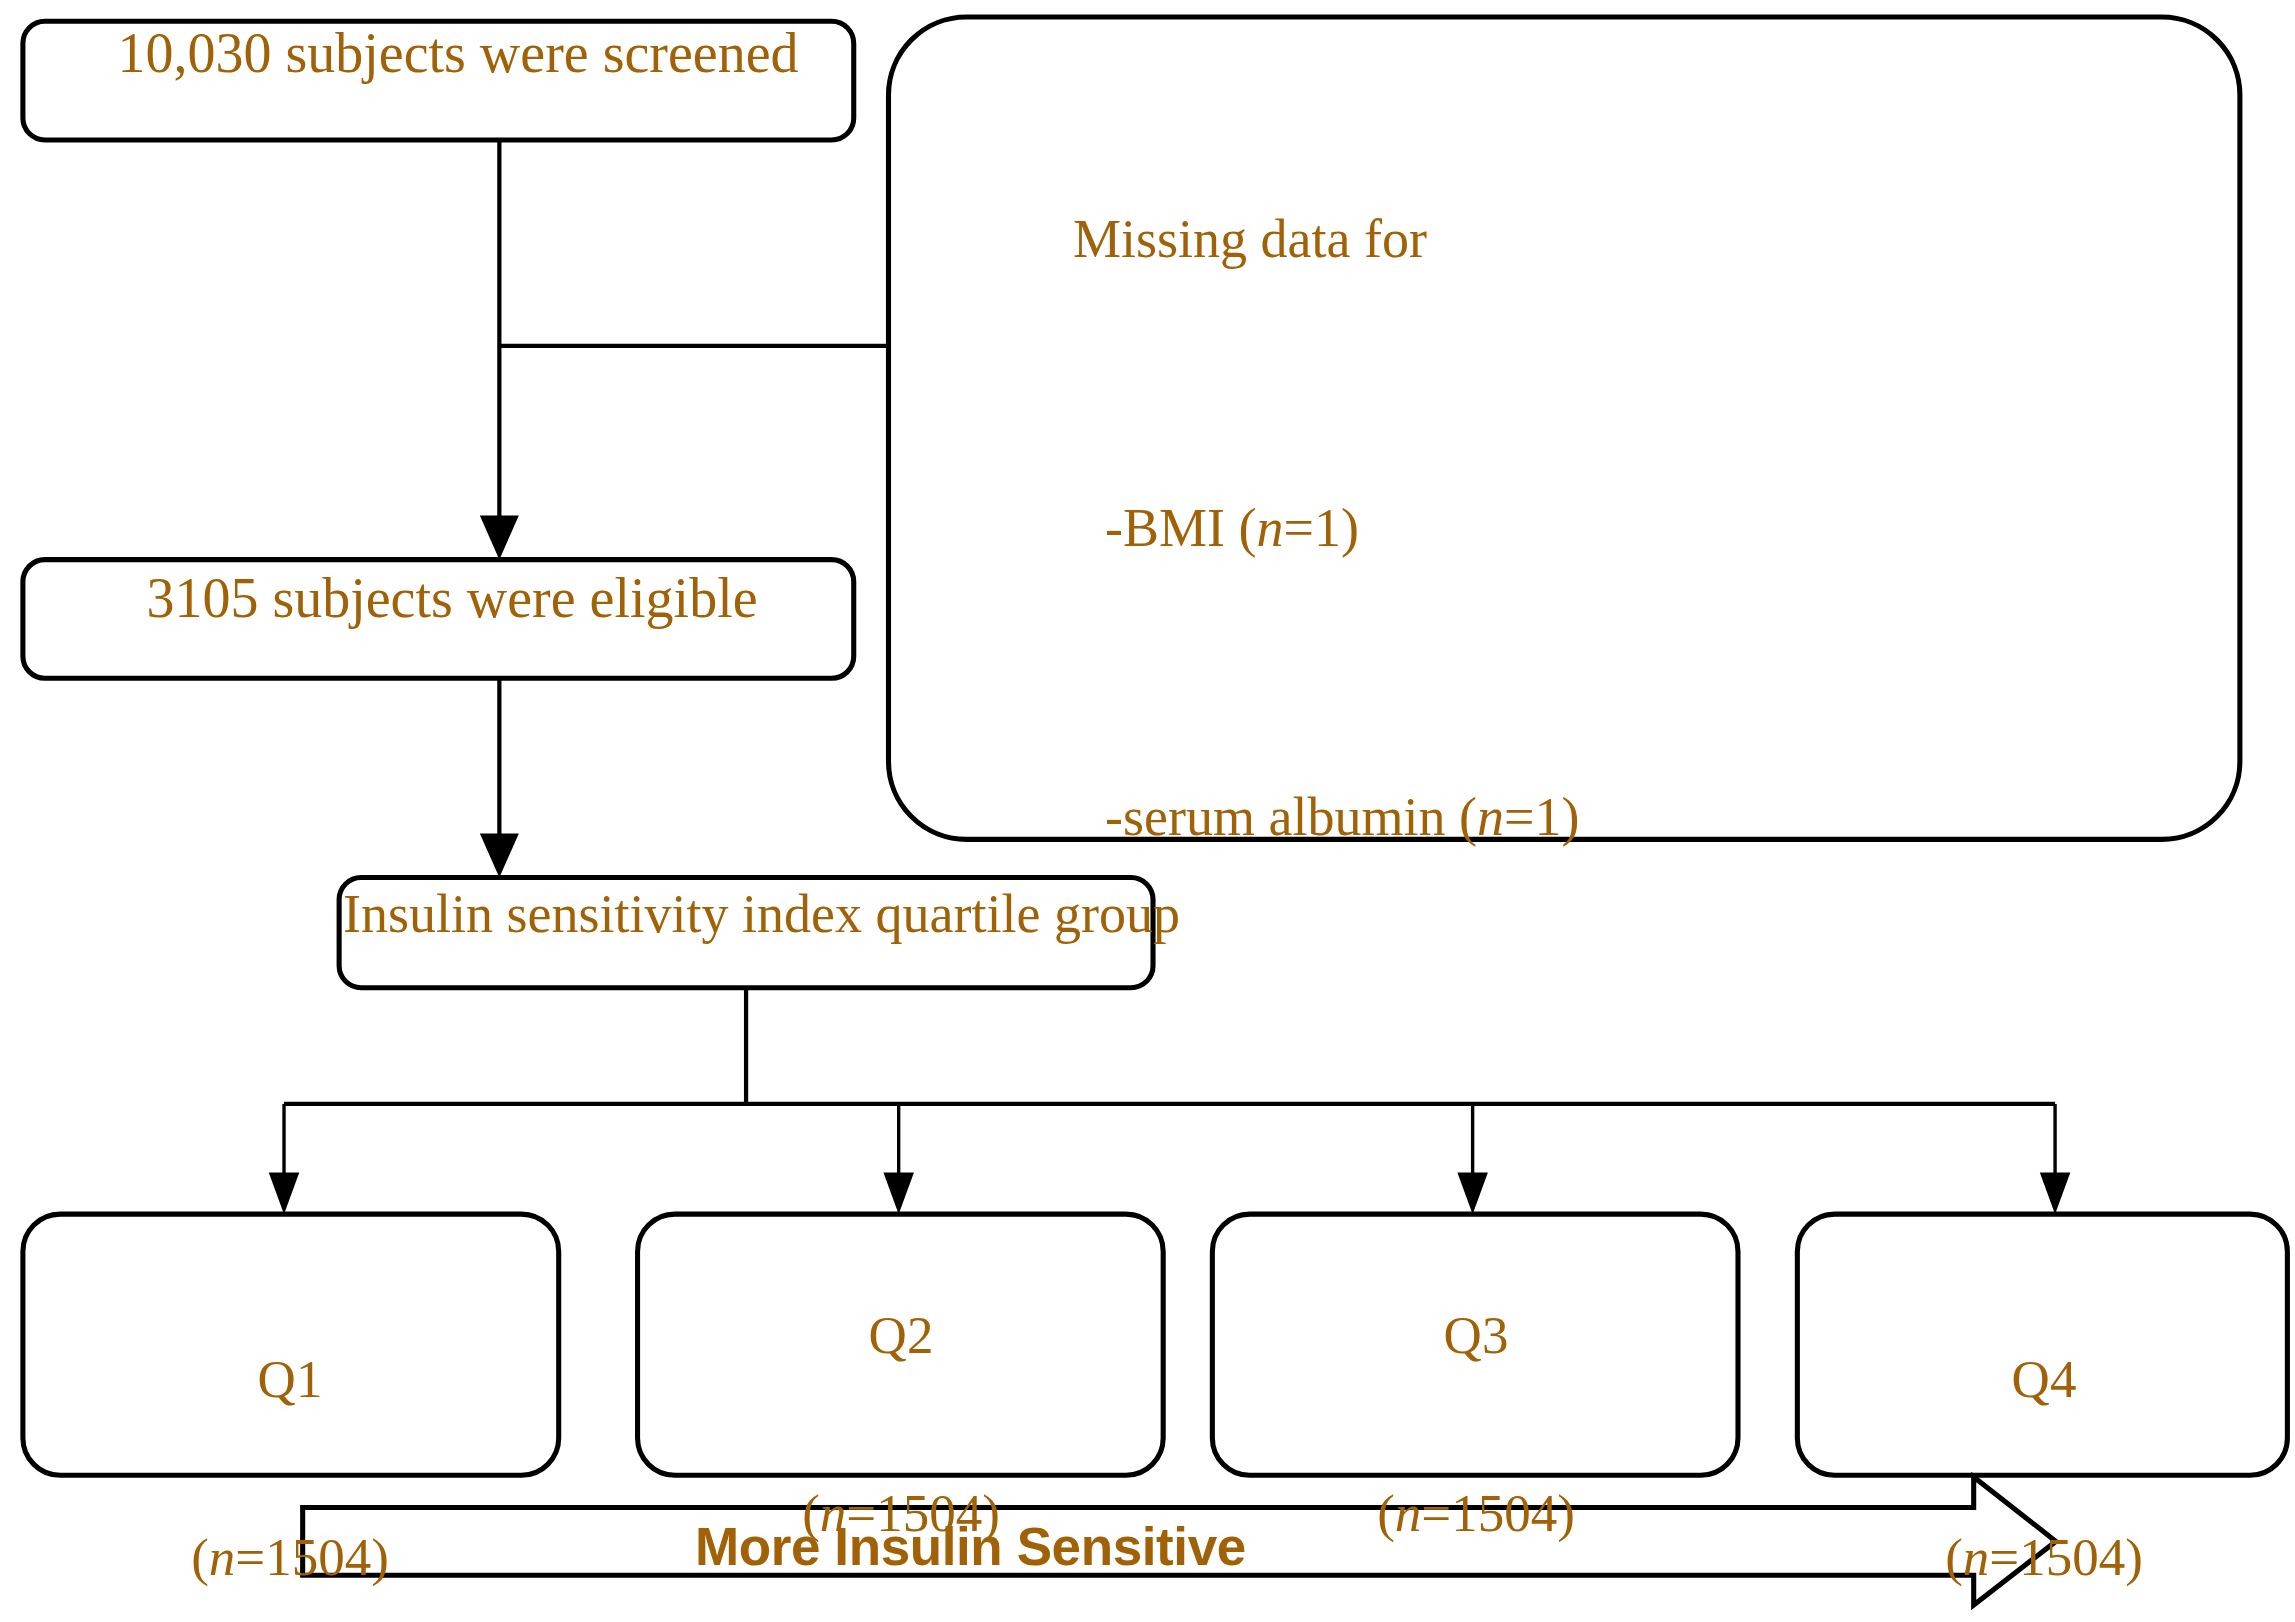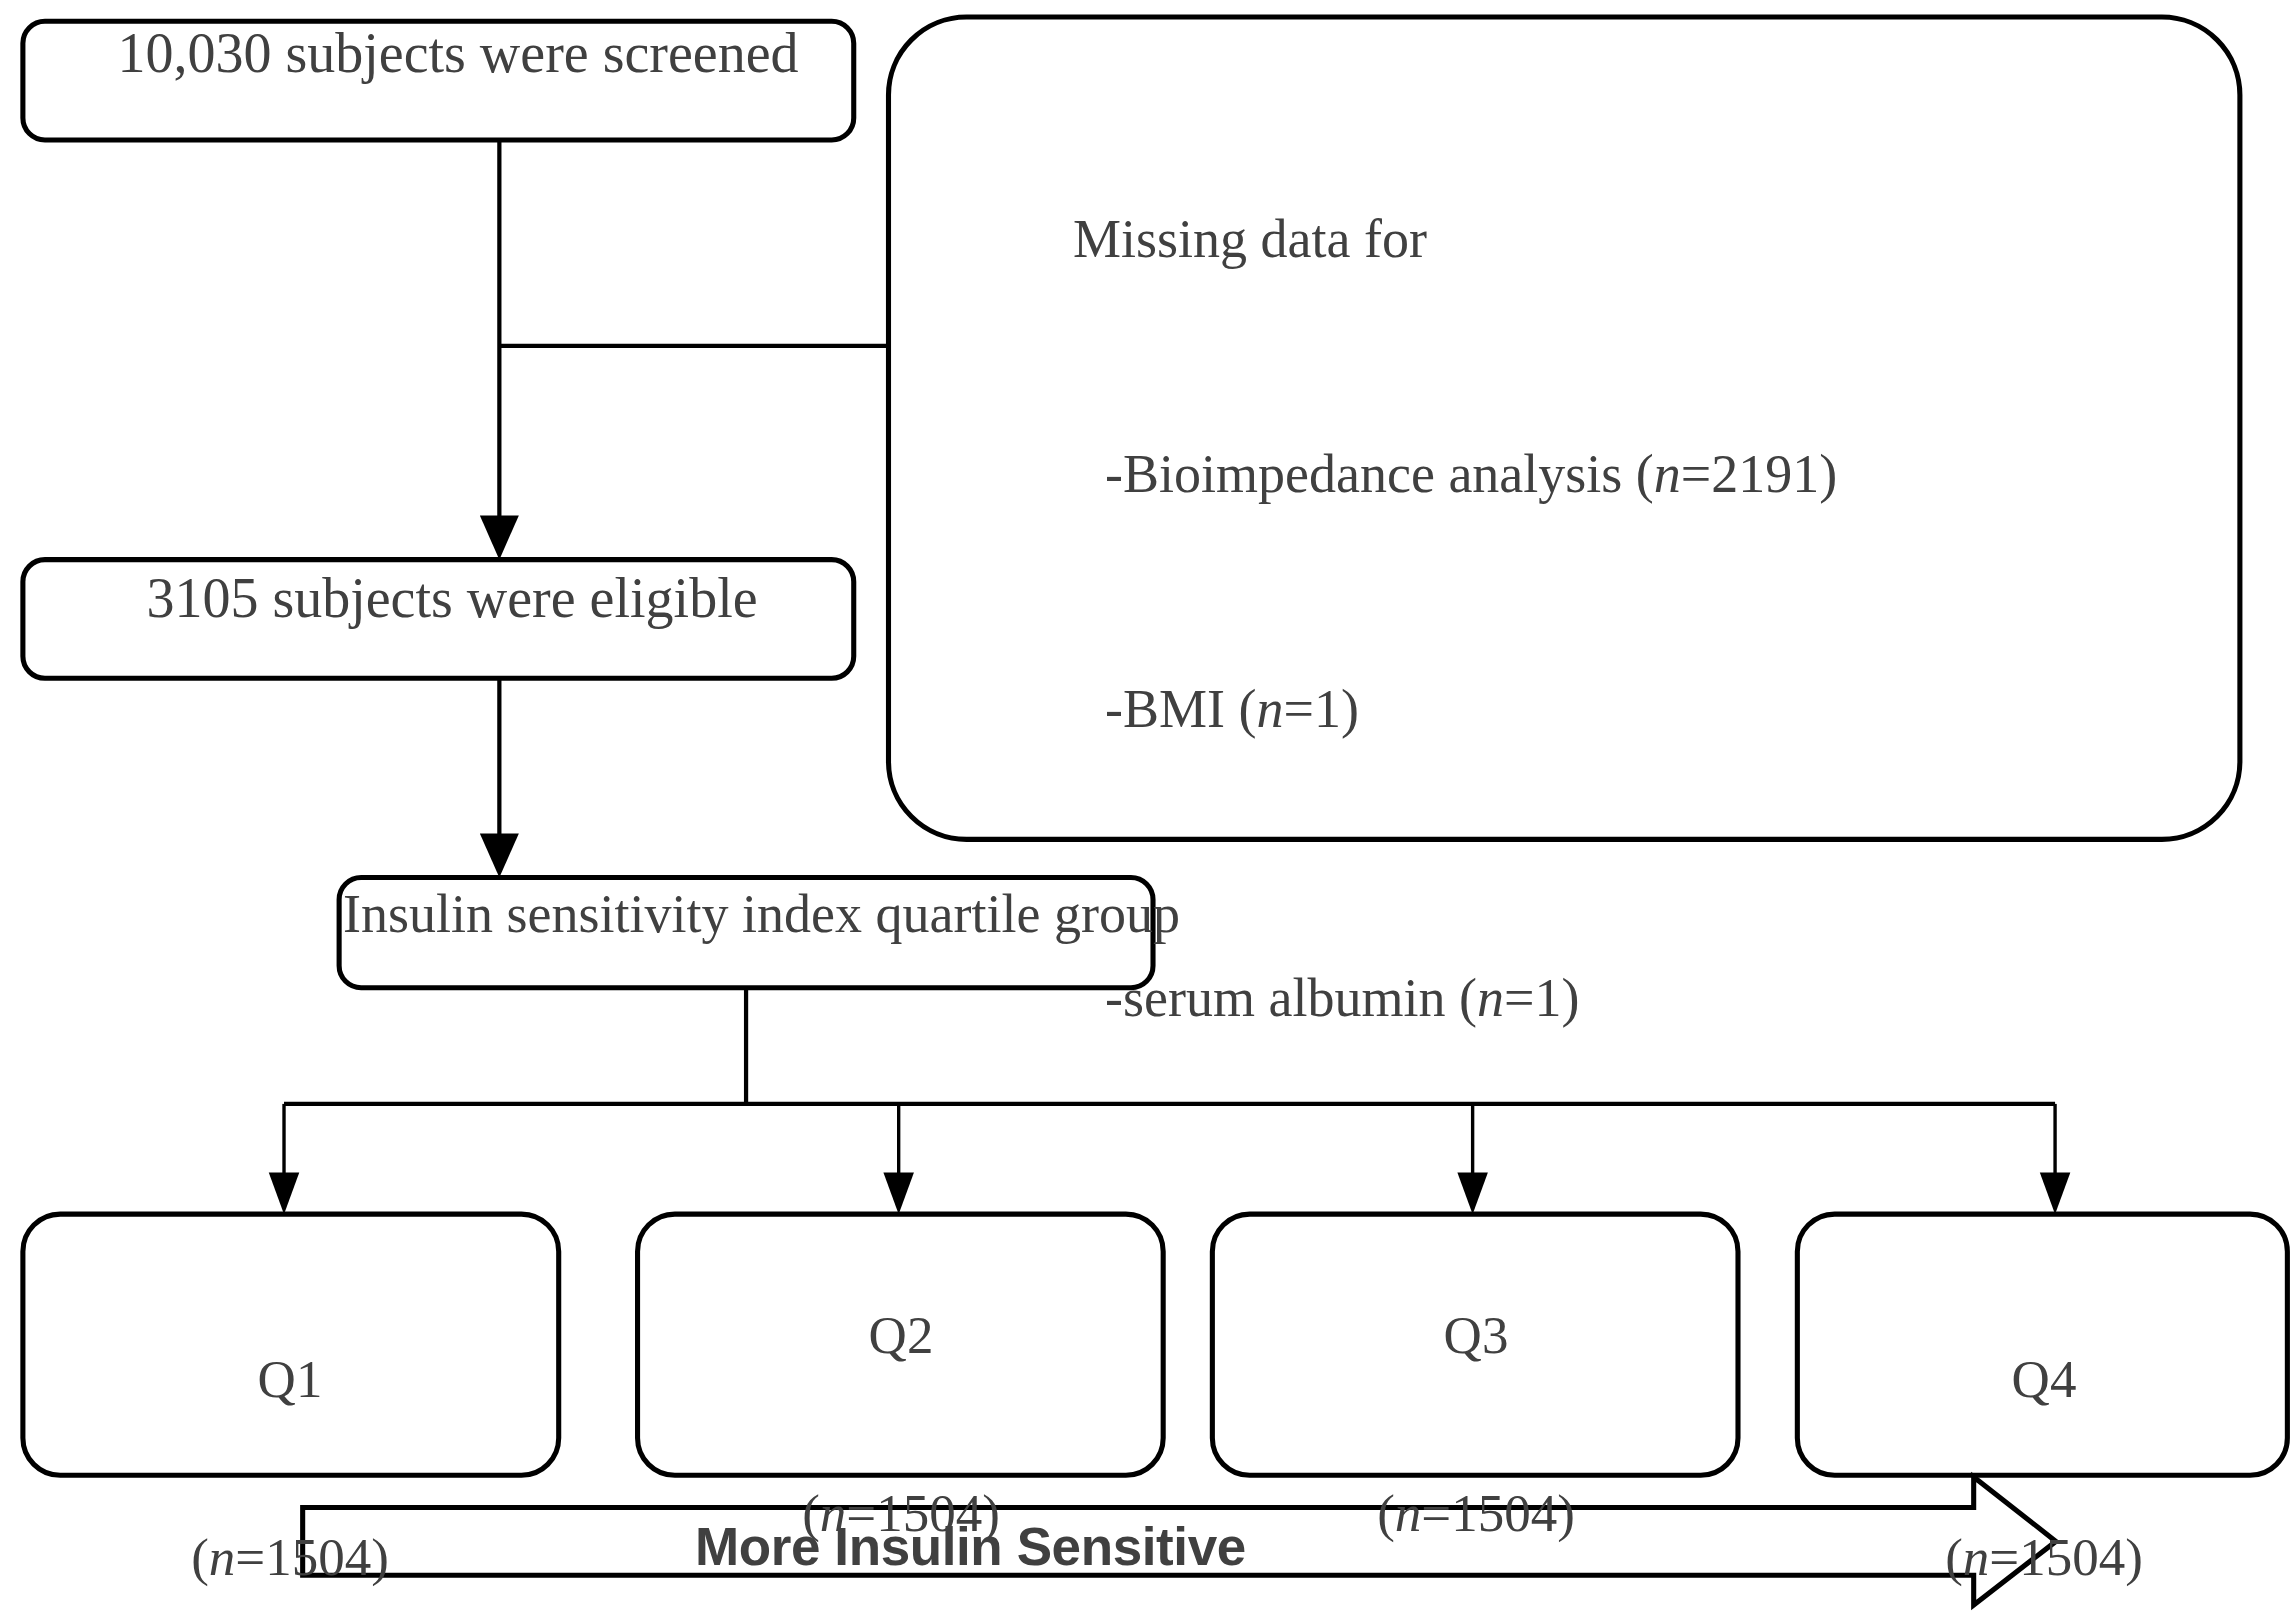--- a/index.html
+++ b/index.html
@@ -41,21 +41,21 @@
     fill: #000000;
   }
   .banner {
     fill: #ffffff;
     stroke: #000000;
     stroke-width: 6;
     stroke-linejoin: miter;
   }
   .txt {
     position: absolute;
-    color: #404040;
+    color: #a16207;
     font-family: "Liberation Serif", "DejaVu Serif", serif;
     white-space: pre;
     line-height: 1.0;
   }
   .ital {
     font-style: italic;
   }
   
   #screened-label {
     left: 38px;
@@ -160,21 +160,20 @@
 
   <div class="txt" id="screened-label">10,030 subjects were screened</div>
 
   <div class="txt" id="eligible-label">3105 subjects were eligible</div>
 
   <div class="txt" id="quartile-group-label">Insulin sensitivity index quartile group</div>
 
   <div class="txt" id="exclusion-list">
     <span class="exl-line">Missing data for</span>
 
-    <span class="exl-line indent"><span>-Bioimpedance analysis (</span><span class="ital">n</span><span>=2191)</span></span>
 
     <span class="exl-line indent"><span>-BMI (</span><span class="ital">n</span><span>=1)</span></span>
 
 
     <span class="exl-line indent"><span>-serum albumin (</span><span class="ital">n</span><span>=1)</span></span>
 
 
     <span class="exl-line indent"></span>
 
     

